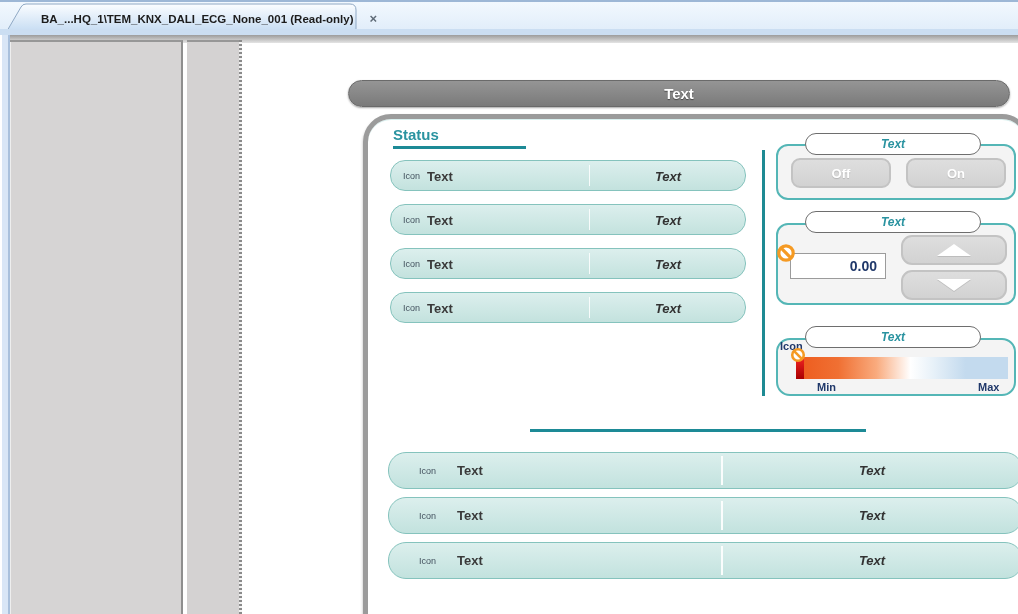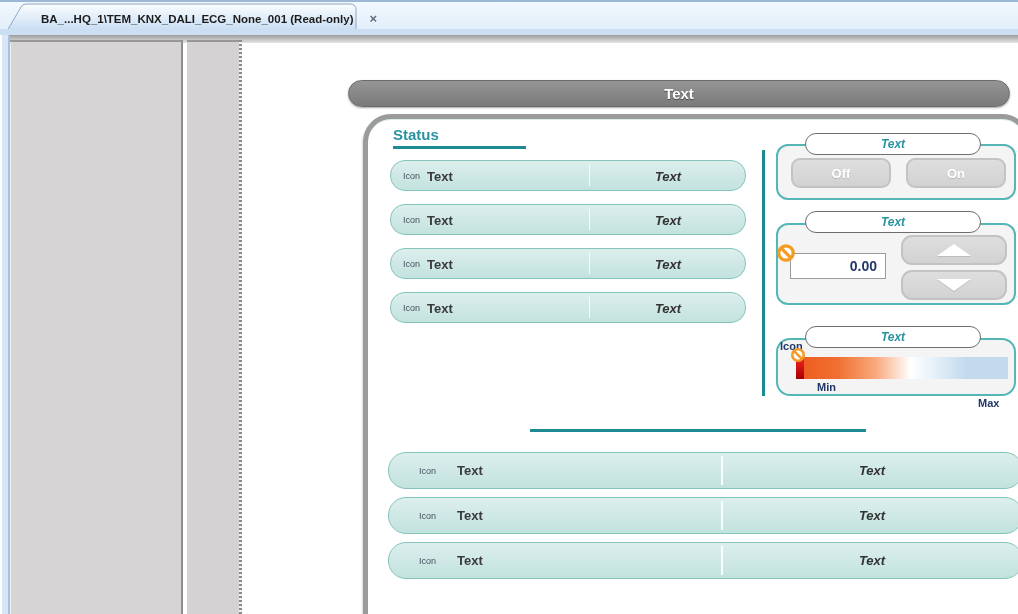--- a/index.html
+++ b/index.html
@@ -196,21 +196,21 @@
     </div>
     <div class="grp" style="top:219px; height:58px; border-radius:14px;"></div>
     <span class="gauge-label" style="left:412px; top:221px;">Icon</span>
     <div class="gauge-bar" style="background:linear-gradient(90deg,#ed5a1c 0%,#f07033 20%,#f9ab7e 38%,#ffffff 54%,#e9f2f9 64%,#c3daee 80%,#c3daee 100%);"></div>
     <div class="gauge-marker"></div>
     <svg class="no-entry" style="left:422px; top:228px;" width="16" height="16" viewBox="0 0 20 20">
       <circle cx="10" cy="10" r="7.2" fill="#fff" stroke="#f59a23" stroke-width="3.2"></circle>
       <line x1="5.2" y1="5.2" x2="14.8" y2="14.8" stroke="#f59a23" stroke-width="3.2"></line>
     </svg>
     <span class="gauge-label" style="left:425px; top:262px;padding-left:24px;">Min</span>
-    <span class="gauge-label" style="left:610px; top:262px;margin-top:16px;">Max</span>
+    <span class="gauge-label" style="left:610px; top:262px;">Max</span>
 
     <div class="teal-rule" style="left:162px; top:310px; width:336px; height:3px;"></div>
 
     <div class="rrow" style="top:333px;">
       <span class="rrow-icon">Icon</span>
       <span class="rrow-label">Text</span>
       <span class="rrow-div"></span>
       <span class="rrow-val">Text</span>
     </div>
     <div class="rrow" style="top:378px;">

